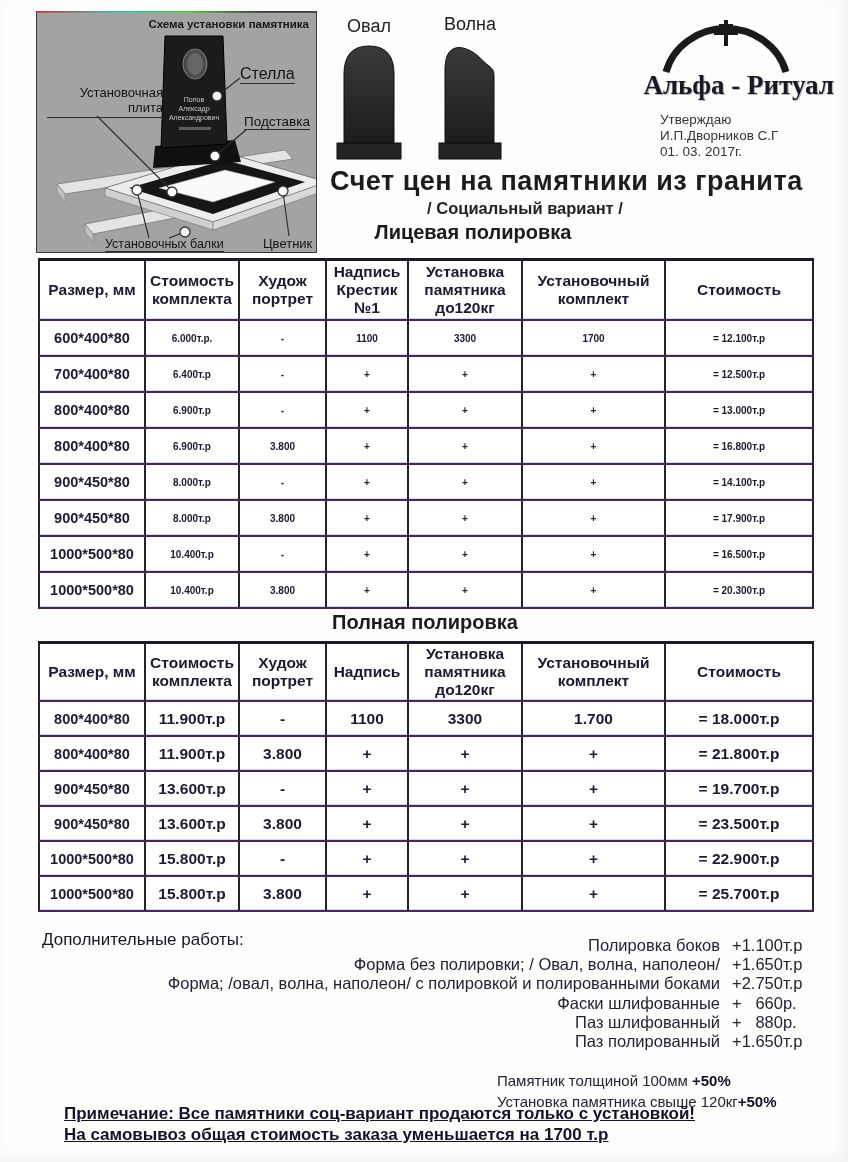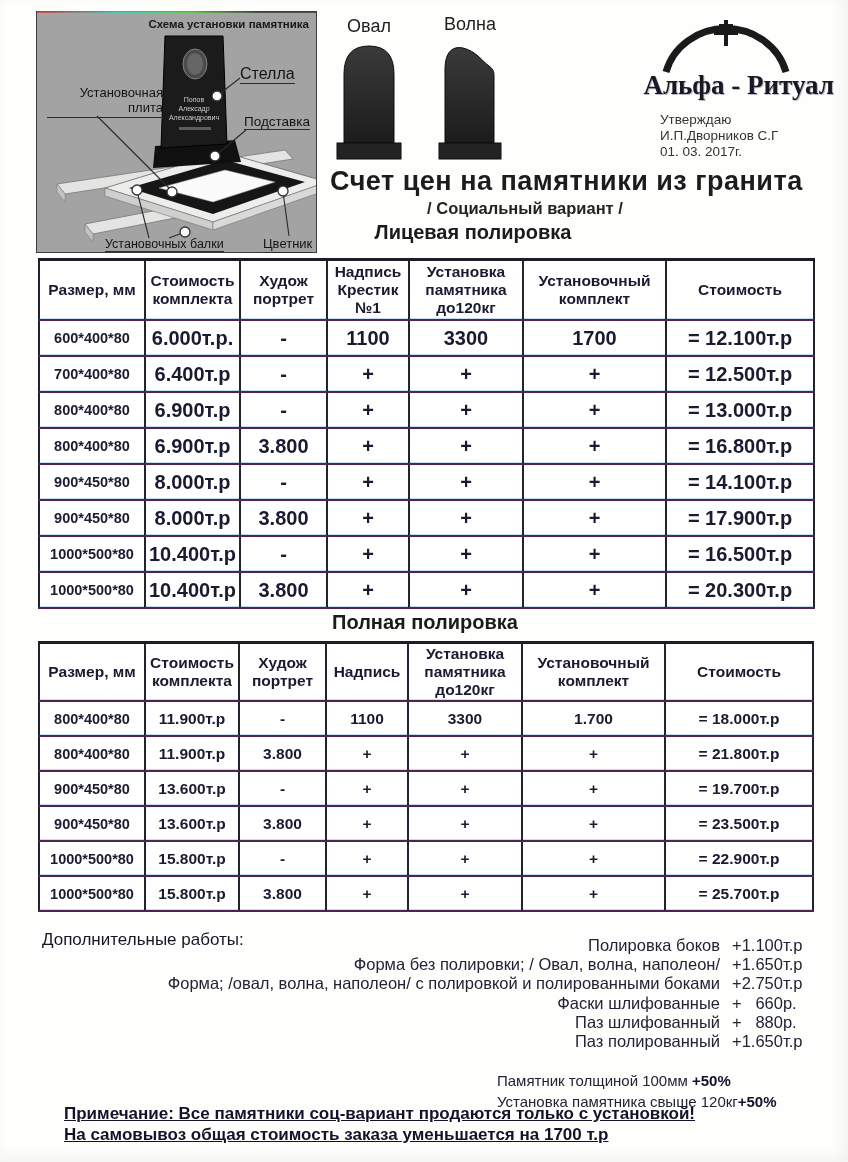--- a/index.html
+++ b/index.html
@@ -41,21 +41,21 @@
   table.t1{top:258px;}
   table.t2{top:641px;}
   table.price th,table.price td{
         border-top:2px solid #4e2453;border-bottom:2px solid #4e2453;
         border-left:2px solid #23232f;border-right:2px solid #23232f;
         font-weight:bold;color:#1a1a30;text-align:center;padding:0 3px;
         box-shadow:inset 0 -1px 0 rgba(150,195,235,.55);}
   table.price th{font-size:15.5px;line-height:1.18;border-top:3px solid #1c1c28;}
   table.t1 th{height:58px;}
   table.t2 th{height:56px;}
-  table.t1 td{height:34px;font-size:20px;}
+  table.t1 td{height:34px;font-size:10px;}
   table.t2 td{height:33px;font-size:15.5px;}
   table.price td:first-child{font-size:14.5px;padding:0 1px;}
   
   .aw-title{position:absolute;left:42px;top:930px;font-size:17px;font-weight:normal;color:#161626;}
   .aw-list{position:absolute;left:38px;top:936px;width:778px;}
   .aw-row{display:flex;height:19.2px;align-items:center;font-size:16.5px;color:#232335;}
   .aw-label{flex:1;text-align:right;padding-right:12px;white-space:nowrap;}
   .aw-price{width:84px;white-space:pre;}
   .surcharges{position:absolute;left:497px;top:1070px;font-size:15px;color:#232335;line-height:21px;white-space:nowrap;}
   .surcharges b{color:#10102a;}

